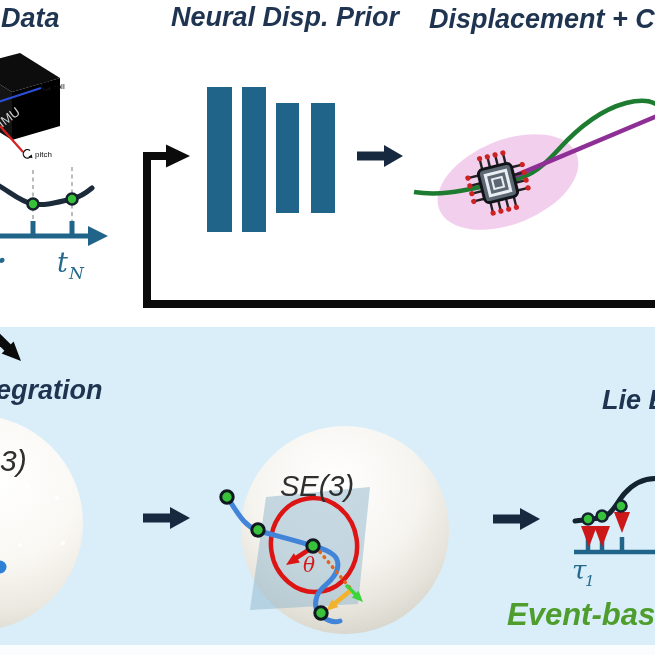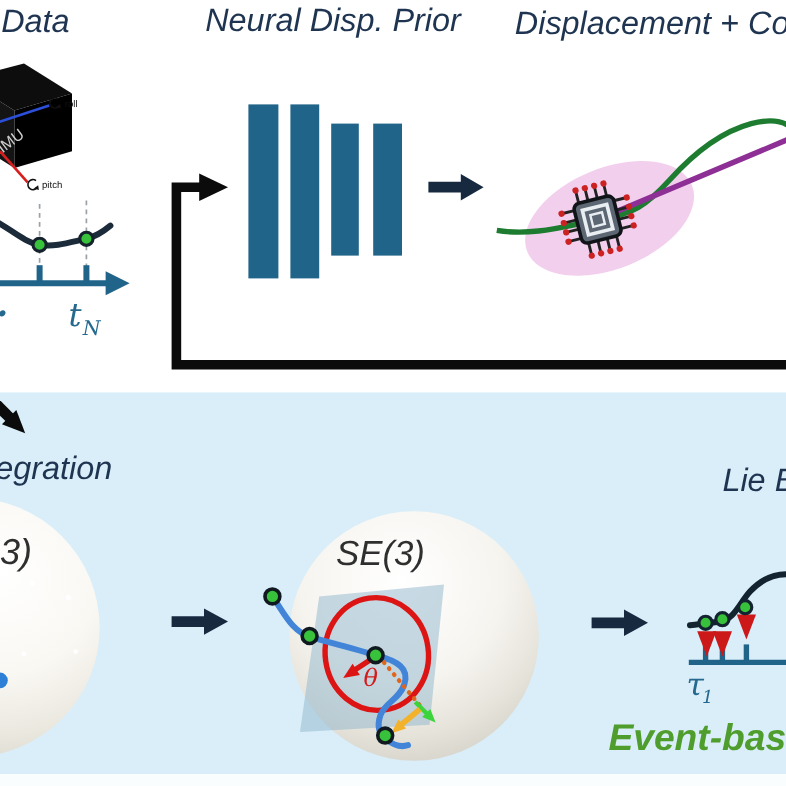--- a/index.html
+++ b/index.html
@@ -15,21 +15,21 @@
     left:-133px;top:415px;width:216px;height:216px;
     background:radial-gradient(circle at 62% 30%, #ffffff 0%, #faf8f3 40%, #ebe8e0 65%, #d2cfc5 88%, #c3c0b6 100%);
   }
   .sphere-mid{
     left:241px;top:426px;width:208px;height:208px;
     background:radial-gradient(circle at 45% 28%, #ffffff 0%, #f6f4ef 45%, #e6e3db 68%, #cfccc2 90%, #c2bfb4 100%);
   }
   .bar{position:absolute;background:#20648a;}
   .lbl{
     position:absolute;white-space:nowrap;line-height:1;
-    font-style:italic;font-weight:400;font-size:27px;color:#1e3450;
+    font-style:italic;font-weight:700;font-size:27px;color:#1e3450;
   }
   .sphere-lbl{
     position:absolute;white-space:nowrap;line-height:1;
     font-style:italic;font-weight:500;color:#2f2f2f;
   }
   .event-lbl{
     position:absolute;white-space:nowrap;line-height:1;
     font-style:italic;font-weight:600;font-size:31px;color:#4f9e2d;text-align:right;
   }
   svg{position:absolute;left:0;top:0;}
@@ -200,15 +200,15 @@
       <text class="math" x="585" y="586" font-size="15">1</text>
     </g>
   </svg>
 
   <div class="lbl" style="left:1px;top:5px;">Data</div>
   <div class="lbl" style="left:171px;top:4px;">Neural Disp. Prior</div>
   <div class="lbl" style="left:429px;top:6px;">Displacement + Co</div>
   <div class="lbl" style="left:-4px;top:377px;">egration</div>
   <div class="lbl" style="left:602px;top:387px;">Lie B</div>
   <div class="sphere-lbl" style="left:0px;top:446px;font-size:30px;">3)</div>
-  <div class="sphere-lbl" style="left:280px;top:448px;font-size:29px;">SE(3)</div>
+  <div class="sphere-lbl" style="left:280px;top:472px;font-size:29px;">SE(3)</div>
   <div class="event-lbl" style="left:507px;top:599px;">Event-bas</div>
 </div>
 
 </body></html>

